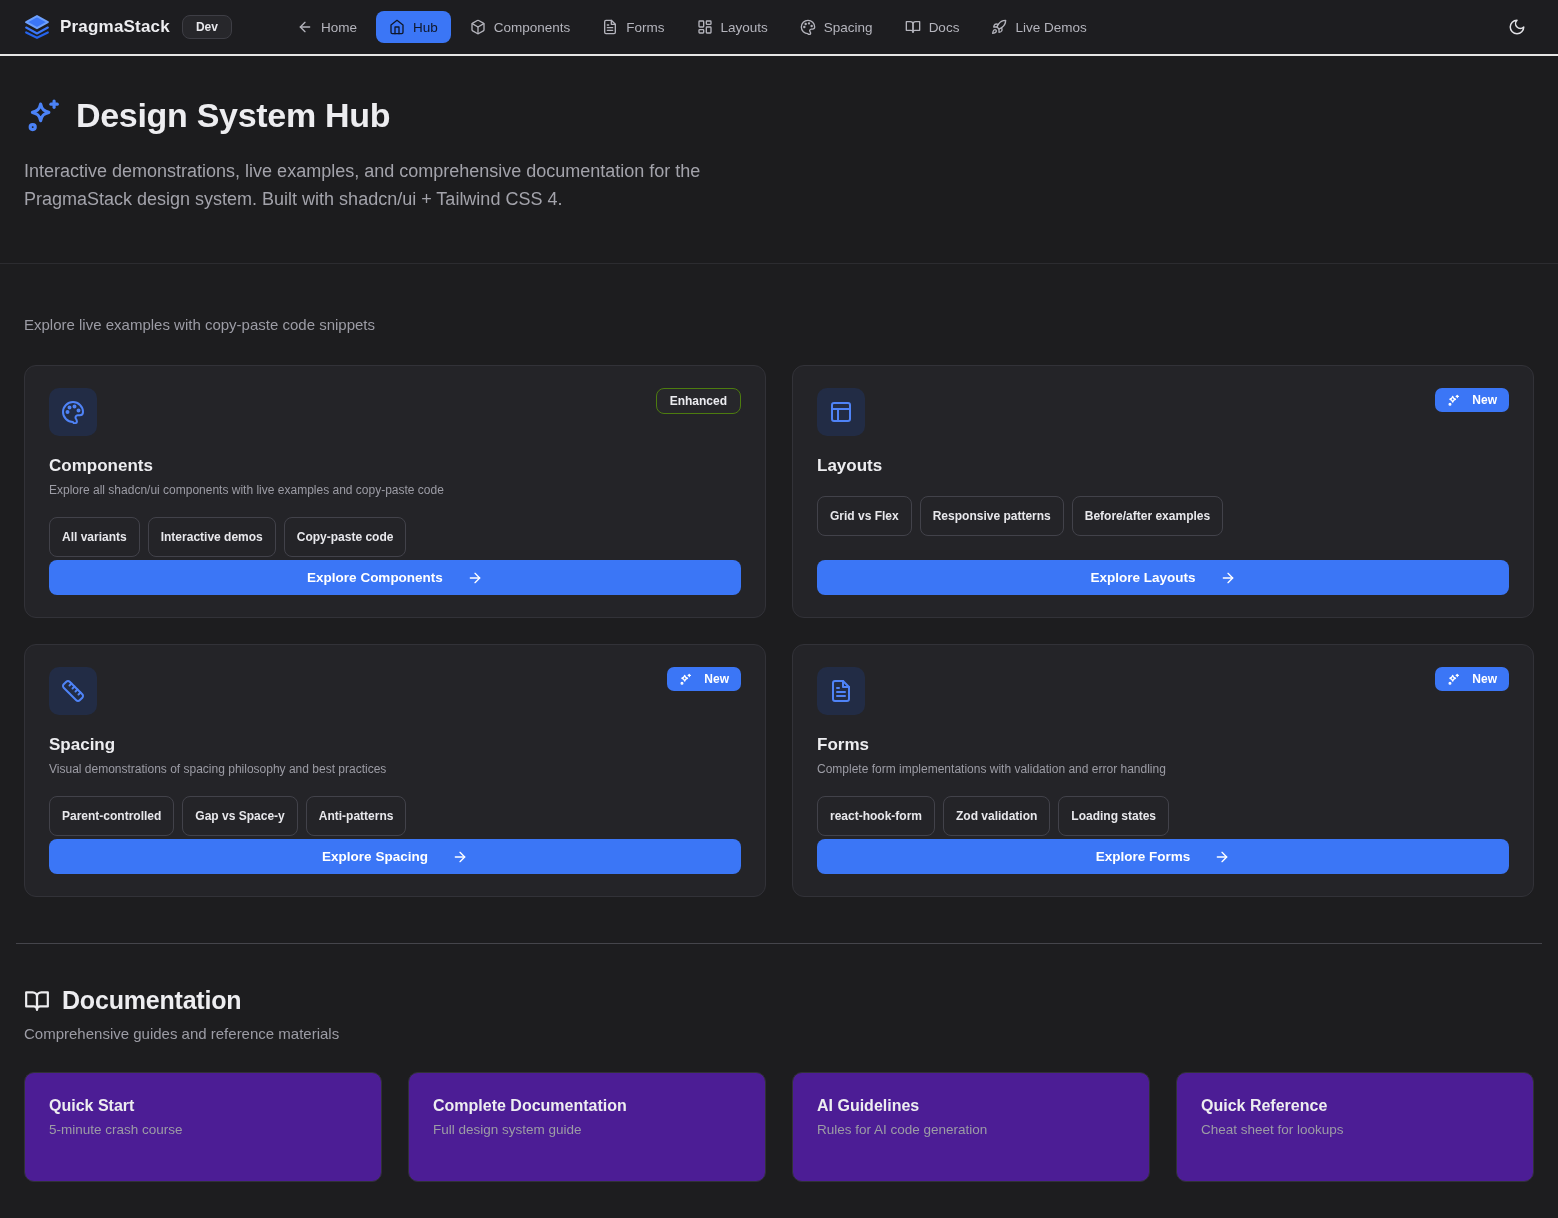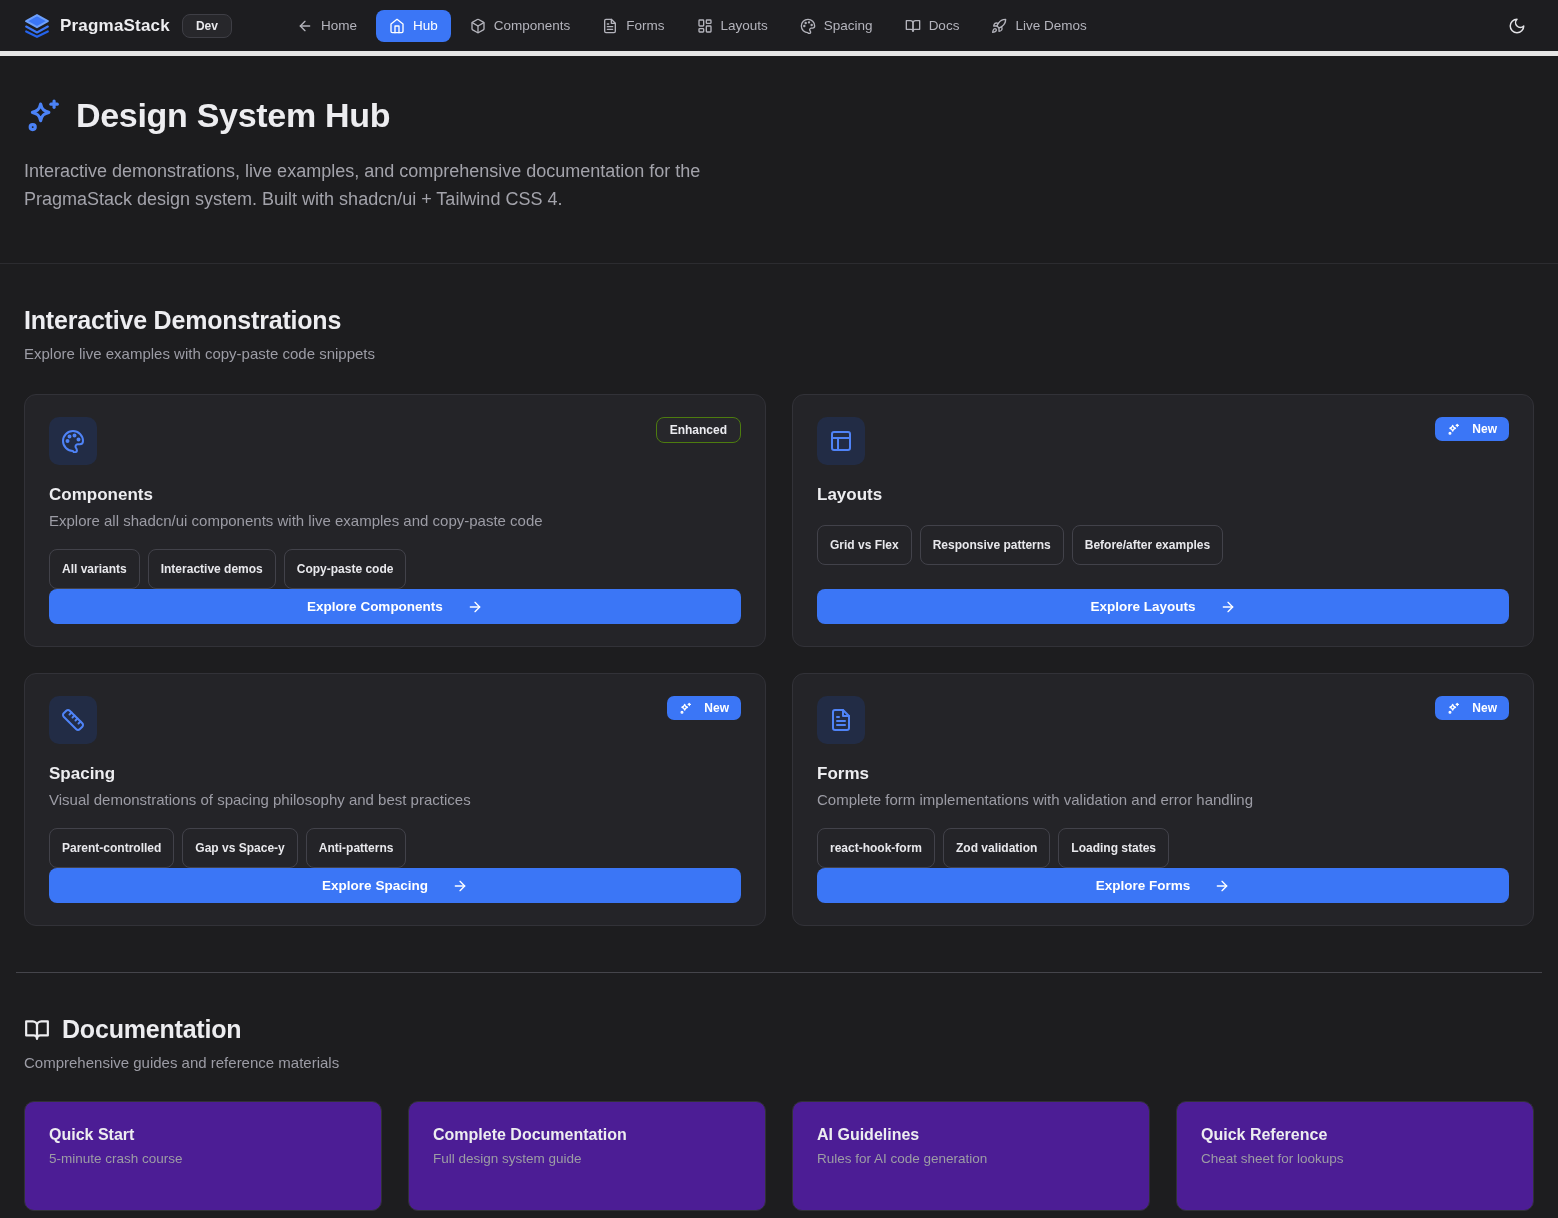--- a/index.html
+++ b/index.html
@@ -7,36 +7,36 @@
   body {
     background:#1d1d1f;
     color:#ededf0;
     font-family:"Liberation Sans", sans-serif;
     overflow:hidden;
   }
   svg { display:block; }
 
   
   .navbar {
-    height:56px; background:#1d1d20; border-bottom:5px solid #e5e5e5;
+    height:56px; background:#1d1d20; border-bottom:2px solid #e5e5e5;
     display:flex; align-items:center; padding:0 24px;
   }
   .brand { display:flex; align-items:center; gap:10px; cursor:pointer; }
   .brand-name { font-size:17px; font-weight:700; letter-spacing:.2px; }
   .dev-badge {
     margin-left:12px; font-size:12px; font-weight:700; padding:4px 13px;
     border:1px solid #3e3e45; border-radius:8px; background:#27272b; color:#e8e8ec;
   }
   .nav { margin-left:52px; display:flex; align-items:flex-start; gap:6px; }
   .nav-item {
     display:flex; align-items:center; gap:8px; padding:8px 13px;
     border-radius:8px; color:#b4b4bc; font-size:13.5px; font-weight:500; cursor:pointer;
   }
   .nav-item svg { width:16px; height:16px; }
-  .nav-item.active { background:#3b76f6; color:#ffffff; }
+  .nav-item.active { background:#3b76f6; color:#0f172a; }
   .theme-btn { margin-left:auto; background:none; border:none; color:#e2e2e6; cursor:pointer; padding:8px; }
   .theme-btn svg { width:18px; height:18px; }
 
   
   .hero { background:#1c1c1e; border-bottom:1px solid #2c2c30; padding:40px 24px 50px; }
   .hero-title-row { display:flex; align-items:center; gap:14px; }
   .hero-title-row svg { width:38px; height:38px; color:#4b82f7; }
   .hero h1 { font-size:34px; font-weight:700; letter-spacing:-.3px; }
   .hero-sub { margin-top:22px; font-size:18px; line-height:28px; color:#a3a3ab; max-width:745px; }
 
@@ -62,21 +62,21 @@
   .badge-outline {
     font-size:12px; font-weight:700; padding:5px 13px; border:1px solid #4d7c0f;
     border-radius:8px; color:#ececf0; background:#27272b;
   }
   .badge-new {
     font-size:12px; font-weight:700; padding:5px 12px; border-radius:7px;
     background:#3b76f6; color:#fff; display:flex; align-items:center; gap:12px;
   }
   .badge-new svg { width:13px; height:13px; }
   .card-title { margin-top:20px; font-size:17px; font-weight:700; }
-  .card-desc { margin-top:7px; font-size:15px; color:#9c9ca5; }
+  .card-desc { margin-top:7px; font-size:12px; color:#9c9ca5; }
   .tag-row { margin-top:20px; display:flex; gap:8px; }
   .tag {
     font-size:12px; font-weight:700; padding:12px 12px;
     border:1px solid #42424a; border-radius:8px; color:#e8e8ec;
   }
   .cta {
     margin-top:auto; height:35px; width:100%; border:none; border-radius:8px;
     background:#3b76f6; color:#fff; display:flex; align-items:center; justify-content:center;
     gap:24px; font-size:13.5px; font-weight:700; cursor:pointer;
     font-family:"Liberation Sans", sans-serif;
@@ -217,21 +217,20 @@
         </svg>
     </span>
     <h1>Design System Hub</h1>
   </div>
   <p class="hero-sub">Interactive demonstrations, live examples, and comprehensive documentation for the PragmaStack design system. Built with shadcn/ui + Tailwind CSS 4.</p>
 </section>
 
 <main class="main">
 
   <section class="demos">
-    <h2>Interactive Demonstrations</h2>
     <p class="section-sub">Explore live examples with copy-paste code snippets</p>
 
     <div class="demo-grid">
 
       <div class="demo-card">
         <div class="card-top">
           <div class="icon-tile">
             <svg viewBox="0 0 24 24" fill="none" stroke="currentColor" stroke-width="2" stroke-linecap="round" stroke-linejoin="round">
                 <path d="M12 22a10 10 0 1 1 10-10c0 1.8-1.4 3.2-3.2 3.2h-1.9a2.4 2.4 0 0 0-2.4 2.4c0 .6.2 1.1.6 1.5.4.4.6 1 .6 1.5A1.4 1.4 0 0 1 12 22Z"></path>
                 <circle cx="13.5" cy="6.5" r="1" fill="currentColor"></circle>

